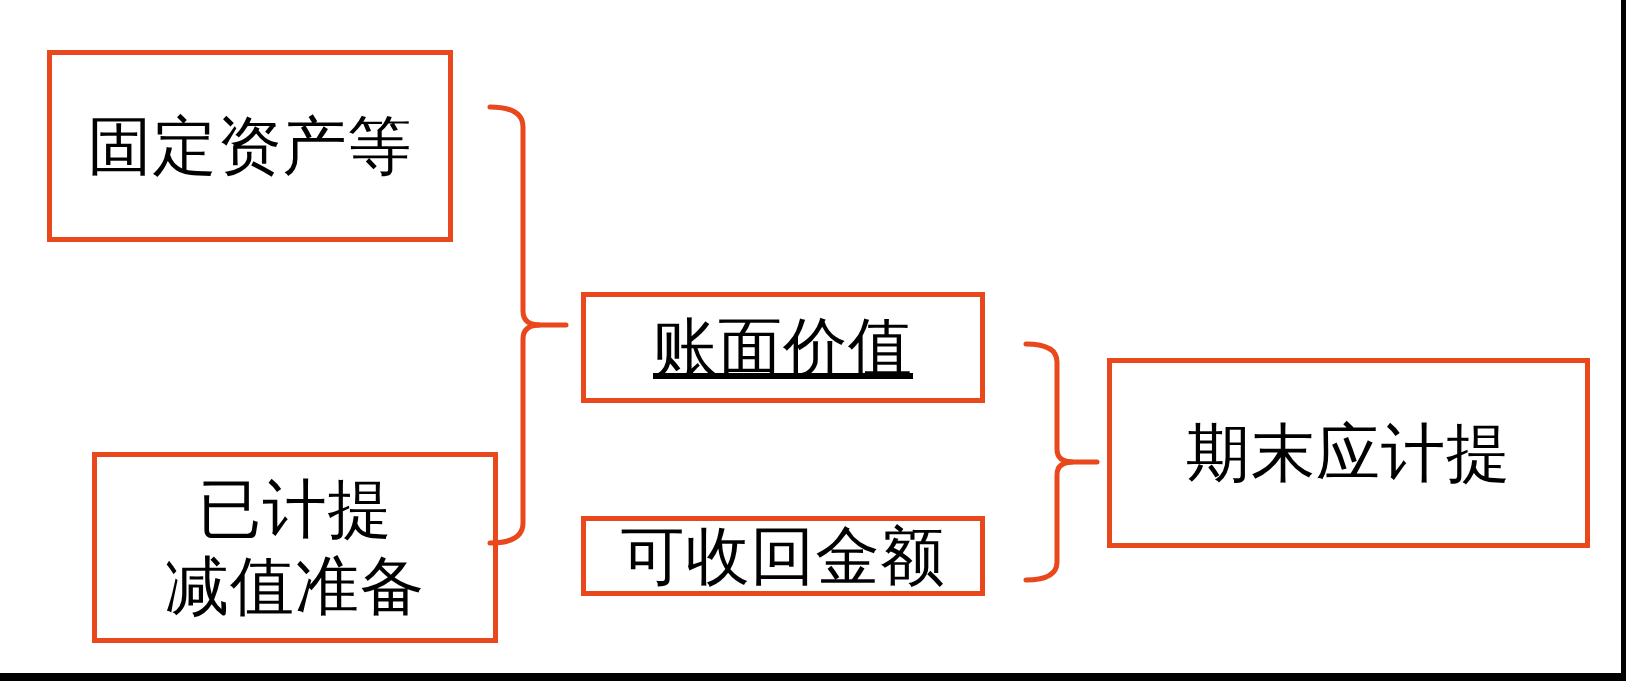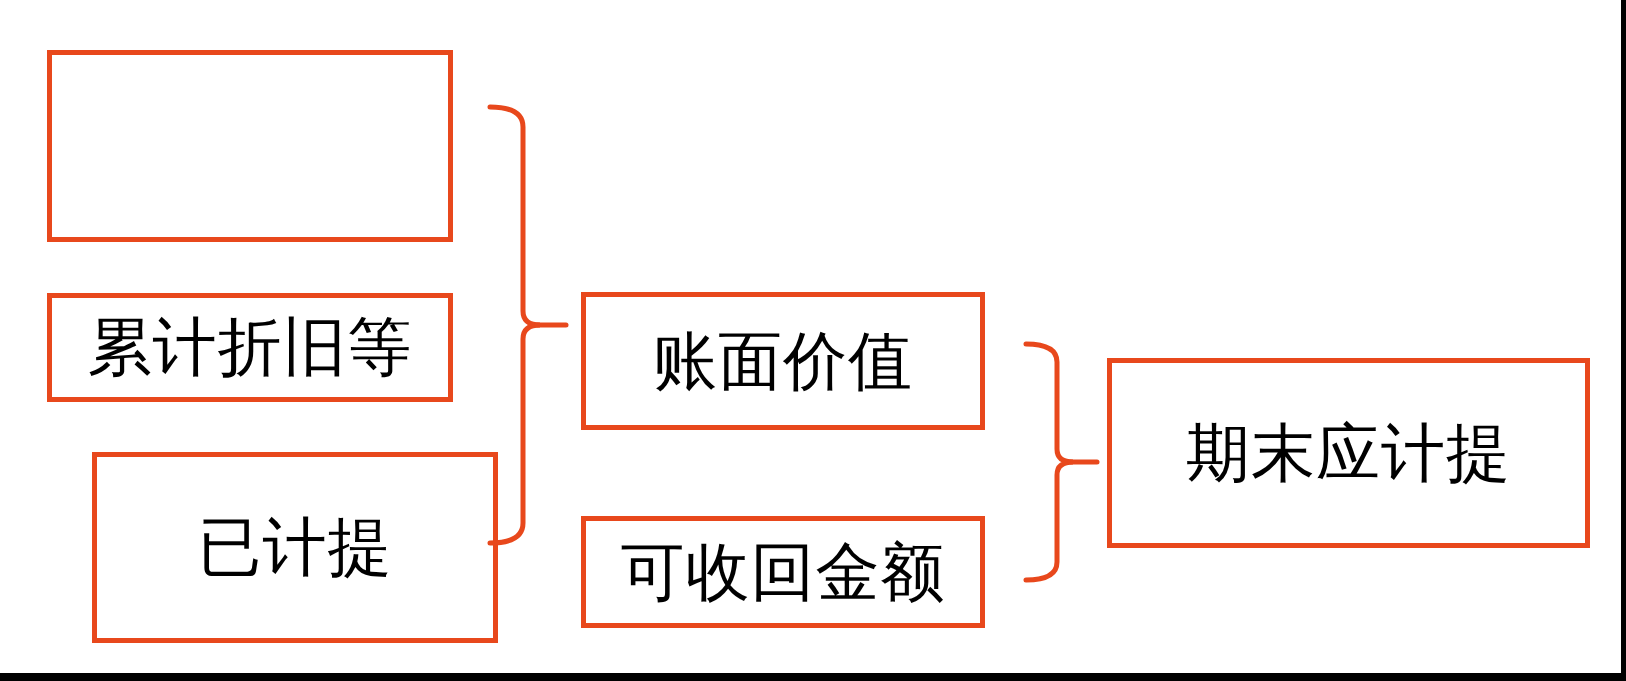--- a/index.html
+++ b/index.html
@@ -54,35 +54,34 @@
     height: 681px;
     background: var(--ink);
   }
 </style>
 </head>
 <body>
 
 <div class="canvas">
 
   <div class="box" style="left:47px; top:50px; width:406px; height:192px;">
+    <span class="ln">固定资产等</span>
   </div>
 
-  <div class="box" style="left:47px; top:293px; width:406px; height:109px;">
-    <span class="ln">累计折旧等</span>
-  </div>
 
   <div class="box" style="left:47px; top:452px; width:406px; height:191px;margin-left:45px;">
     <span class="ln">已计提</span>
+    <span class="ln">减值准备</span>
   </div>
 
-  <div class="box" style="left:581px; top:292px; width:404px; height:138px;">
+  <div class="box" style="left:581px; top:292px; width:404px; height:111px;text-decoration:underline;">
     <span class="ln">账面价值</span>
   </div>
 
-  <div class="box" style="left:581px; top:516px; width:404px; height:112px;justify-content:center;">
+  <div class="box" style="left:581px; top:516px; width:404px; height:80px;justify-content:center;">
     <span class="ln">可收回金额</span>
   </div>
 
   <div class="box" style="left:1107px; top:358px; width:483px; height:190px;">
     <span class="ln">期末应计提</span>
   </div>
 
   <svg class="overlay" viewBox="0 0 1626 681">
     <path d="M 490,107 Q 523,107 523,127 L 523,311 Q 523,325 540,325 Q 523,325 523,339 L 523,523 Q 523,543 490,543" fill="none" stroke-width="5" stroke-linecap="round" stroke="#E8481C"></path>
     <path d="M 537,325 L 566,325" fill="none" stroke-width="5" stroke-linecap="round" stroke="#E8481C"></path>

